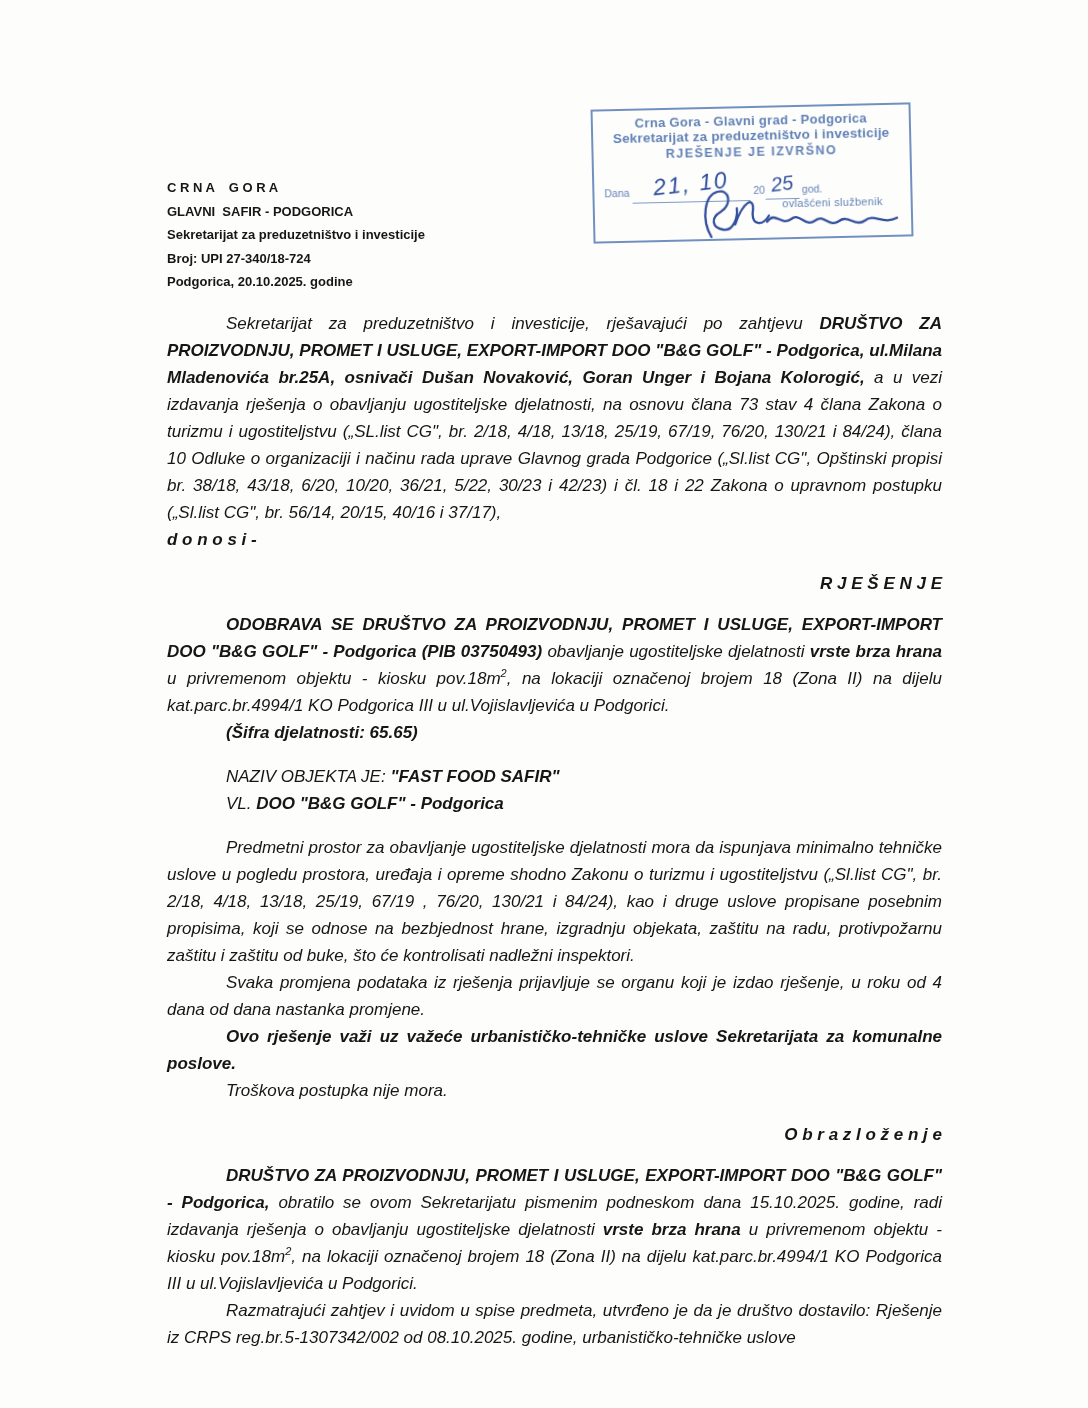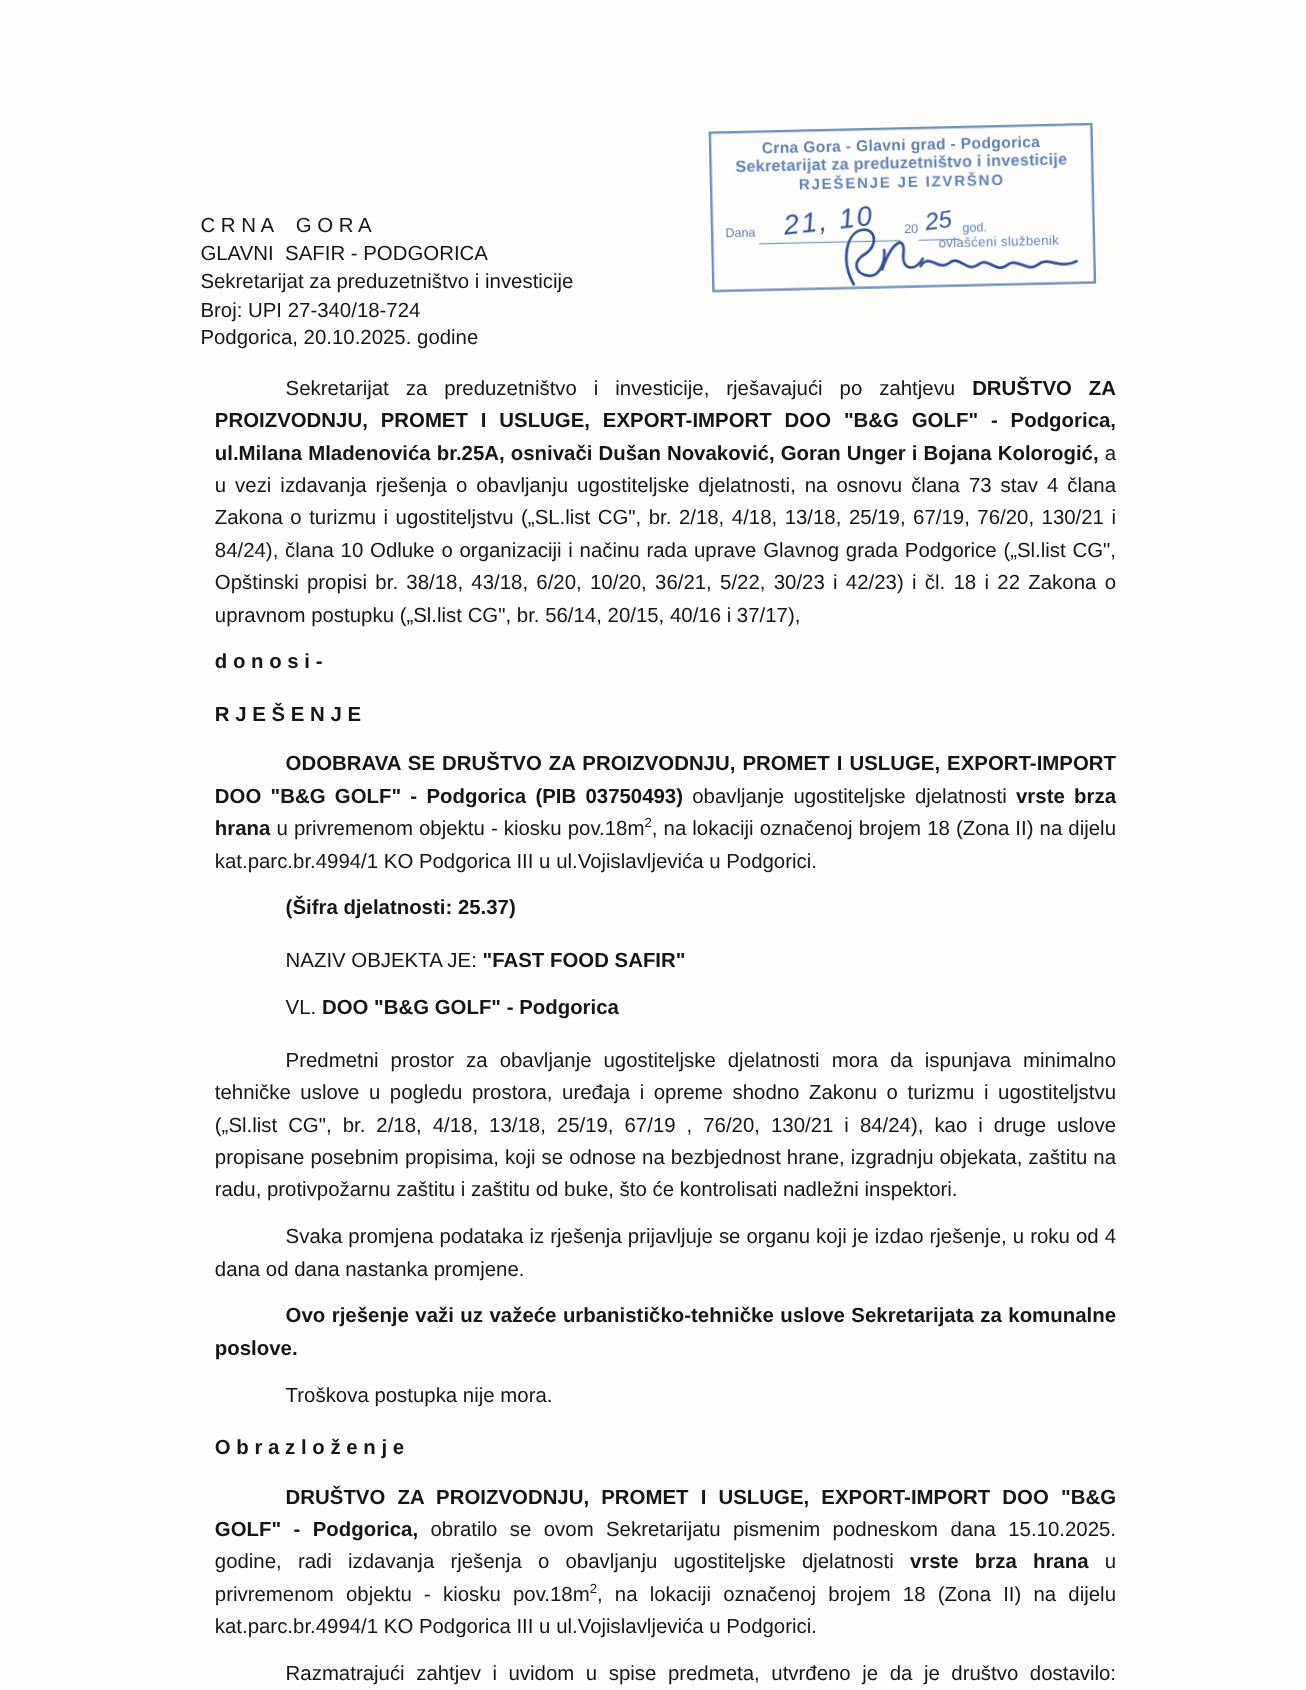--- a/index.html
+++ b/index.html
@@ -8,31 +8,32 @@
     background:#fdfdfc;
     font-family:"Liberation Sans","DejaVu Sans",sans-serif;
     color:#161616;
     position:relative;
     overflow:hidden;
   }
   
   .page-content{
     position:absolute;left:167px;top:176px;width:775px;
   }
-  .letterhead{font-size:17px;line-height:23.5px;}
+  .letterhead{font-size:13px;line-height:23.5px;font-weight:bold;}
   .letterhead .lh-line{white-space:pre-wrap;}
   
   .doc-body{margin-top:16px;}
   .para{
-    font-size:17px;line-height:27px;margin:12px;
+    font-size:17px;line-height:27px;margin:0;
     text-align:justify;
+    font-style:italic;
   }
   .para.indent{text-indent:59px;}
   .para.line{text-align:left;}
-  .para.center{text-align:left;text-indent:0;}
+  .para.center{text-align:right;text-indent:0;}
   .para.mt{margin-top:14px;}
   .para.mtlg{margin-top:17px;}
   .para.mb{margin-bottom:14px;}
   .b{font-weight:bold;}
   sup{font-size:11px;line-height:0;}
   
   .stamp{
     position:absolute;left:592px;top:106px;width:320px;height:134px;
     border:2.5px solid #7License90b6;
     border:2.5px solid #7090c0;
@@ -84,21 +85,21 @@
     <div class="lh-line">Sekretarijat za preduzetništvo i investicije</div>
     <div class="lh-line">Broj: UPI 27-340/18-724</div>
     <div class="lh-line">Podgorica, 20.10.2025. godine</div>
   </div>
 
   <div class="doc-body">
       <div class="para indent mt"><span>Sekretarijat za preduzetništvo i investicije, rješavajući po zahtjevu </span><span class="b">DRUŠTVO ZA PROIZVODNJU, PROMET I USLUGE, EXPORT-IMPORT DOO "B&amp;G GOLF" - Podgorica, ul.Milana Mladenovića br.25A, osnivači Dušan Novaković, Goran Unger i Bojana Kolorogić,</span><span> a u vezi izdavanja rješenja o obavljanju ugostiteljske djelatnosti, na osnovu člana 73 stav 4 člana Zakona o turizmu i ugostiteljstvu („SL.list CG", br. 2/18, 4/18, 13/18, 25/19, 67/19, 76/20, 130/21 i 84/24), člana 10 Odluke o organizaciji i načinu rada uprave Glavnog grada Podgorice („Sl.list CG", Opštinski propisi br. 38/18, 43/18, 6/20, 10/20, 36/21, 5/22, 30/23 i 42/23) i čl. 18 i 22 Zakona o upravnom postupku („Sl.list CG", br. 56/14, 20/15, 40/16 i 37/17),</span></div>
       <div class="para line"><span class="b">d o n o s i -</span></div>
       <div class="para center mtlg mb"><span class="b">R J E Š E N J E</span></div>
       <div class="para indent mt"><span class="b">ODOBRAVA SE DRUŠTVO ZA PROIZVODNJU, PROMET I USLUGE, EXPORT-IMPORT DOO "B&amp;G GOLF" - Podgorica (PIB 03750493)</span><span> obavljanje ugostiteljske djelatnosti </span><span class="b">vrste brza hrana</span><span> u privremenom objektu - kiosku pov.18m</span><sup>2</sup><span>, na lokaciji označenoj brojem 18 (Zona II) na dijelu kat.parc.br.4994/1 KO Podgorica III u ul.Vojislavljevića u Podgorici.</span></div>
-      <div class="para line indent"><span class="b">(Šifra djelatnosti: 25.37)</span></div>
+      <div class="para line indent"><span class="b">(Šifra djelatnosti: 65.65)</span></div>
       <div class="para line indent mtlg"><span>NAZIV OBJEKTA JE: </span><span class="b">"FAST FOOD SAFIR"</span></div>
       <div class="para line indent"><span>VL. </span><span class="b">DOO "B&amp;G GOLF" - Podgorica</span></div>
       <div class="para indent mtlg"><span>Predmetni prostor za obavljanje ugostiteljske djelatnosti mora da ispunjava minimalno tehničke uslove u pogledu prostora, uređaja i opreme shodno Zakonu o turizmu i ugostiteljstvu („Sl.list CG", br. 2/18, 4/18, 13/18, 25/19, 67/19 , 76/20, 130/21 i 84/24), kao i druge uslove propisane posebnim propisima, koji se odnose na bezbjednost hrane, izgradnju objekata, zaštitu na radu, protivpožarnu zaštitu i zaštitu od buke, što će kontrolisati nadležni inspektori.</span></div>
       <div class="para indent"><span>Svaka promjena podataka iz rješenja prijavljuje se organu koji je izdao rješenje, u roku od 4 dana od dana nastanka promjene.</span></div>
       <div class="para indent"><span class="b">Ovo rješenje važi uz važeće urbanističko-tehničke uslove Sekretarijata za komunalne poslove.</span></div>
       <div class="para line indent"><span>Troškova postupka nije mora.</span></div>
       <div class="para center mtlg mb"><span class="b">O b r a z l o ž e n j e</span></div>
       <div class="para indent mt"><span class="b">DRUŠTVO ZA PROIZVODNJU, PROMET I USLUGE, EXPORT-IMPORT DOO "B&amp;G GOLF" - Podgorica,</span><span> obratilo se ovom Sekretarijatu pismenim podneskom dana 15.10.2025. godine, radi izdavanja rješenja o obavljanju ugostiteljske djelatnosti </span><span class="b">vrste brza hrana</span><span> u privremenom objektu - kiosku pov.18m</span><sup>2</sup><span>, na lokaciji označenoj brojem 18 (Zona II) na dijelu kat.parc.br.4994/1 KO Podgorica III u ul.Vojislavljevića u Podgorici.</span></div>
       <div class="para indent"><span>Razmatrajući zahtjev i uvidom u spise predmeta, utvrđeno je da je društvo dostavilo: Rješenje iz CRPS reg.br.5-1307342/002 od 08.10.2025. godine, urbanističko-tehničke uslove</span></div>
     </div>

